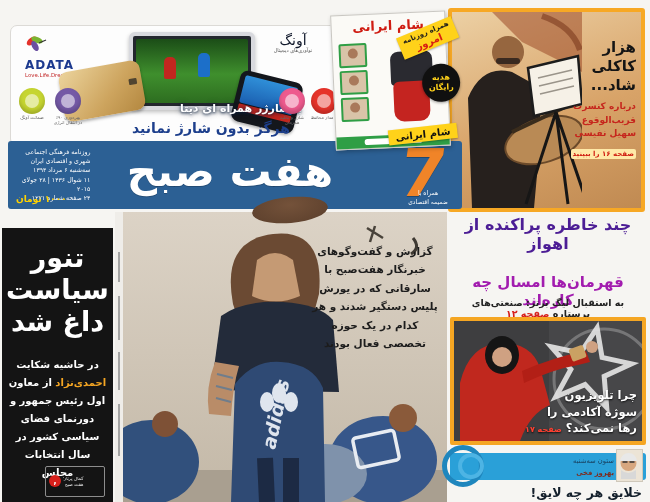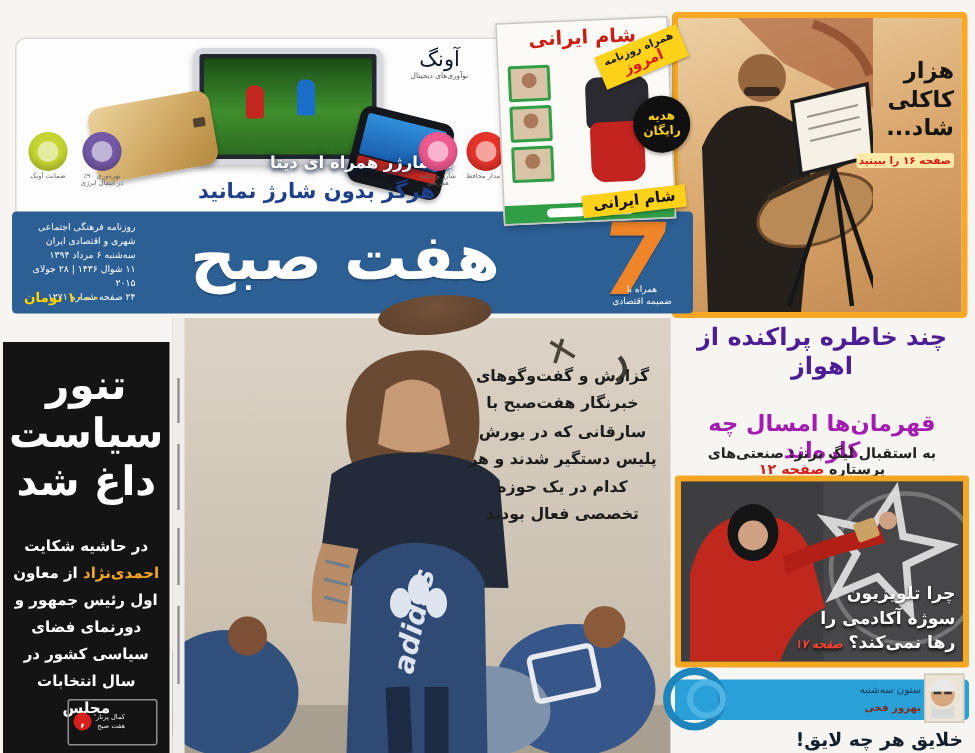--- a/index.html
+++ b/index.html
@@ -98,34 +98,44 @@
   .rc-h1{top:0;left:0;right:0;text-align:center;font-size:16px;font-weight:bold;color:#4c1d95;}
   .rc-sub1{top:24px;left:2px;right:2px;text-align:center;font-size:9.5px;font-weight:bold;color:#b2372b;line-height:1.6;}
   .rc-ref-dark{color:#222;}
   .rc-h2{top:58px;left:0;right:0;text-align:center;font-size:15px;font-weight:bold;color:#a21caf;}
   .rc-sub2{top:82px;left:2px;right:2px;text-align:center;font-size:9.5px;font-weight:bold;color:#222;}
   .rc-ref-red{color:#d7201b;}
   .tvframe{top:102px;left:0;width:196px;height:128px;border:4px solid #f5a623;border-radius:2px;
       box-sizing:border-box;background:#3f3f41;overflow:hidden;}
   .tv-overlay{right:5px;bottom:4px;width:118px;text-align:right;color:#fff;font-weight:bold;font-size:11.5px;
       line-height:1.45;text-shadow:0 1px 2px rgba(0,0,0,.85);direction:rtl;margin-left:28px;}
-  .tv-ref{color:#ff4132;font-size:8px;font-style:italic;}
+  .tv-ref{color:#ff4132;font-size:8px;}
   .colbar{top:238px;left:0;right:0;height:27px;background:#2aa0d8;border-radius:3px;overflow:visible;}
   .colbar-ring1{left:-8px;top:-8px;width:42px;height:42px;border-radius:50%;border:5px solid #1f86bd;box-sizing:border-box;}
   .colbar-ring2{left:8px;top:0px;width:26px;height:26px;border-radius:50%;border:4px solid #4db4e4;box-sizing:border-box;}
   .col-portrait{right:3px;top:-4px;width:25px;height:31px;background:#ece4d6;border:1px solid #cfc8ba;z-index:3;}
   .col-kicker{right:32px;top:3px;width:80px;text-align:right;line-height:1.35;}
   .col-kicker .k1{color:#173a57;font-size:9px;display:block;transform:scale(.75);transform-origin:right top;}
   .col-kicker .k2{color:#7e2a1c;font-weight:bold;font-size:9px;display:block;transform:scale(.75);transform-origin:right top;}
   .col-title{top:270px;right:4px;left:4px;text-align:right;font-size:12.5px;font-weight:bold;color:#14202c;direction:rtl;}
 </style>
 </head>
 <body data-name="newspaper-page">
 
 <section class="abs ad" data-name="ad-banner">
+  <div class="abs adata-logo" data-name="adata-logo">
+    <svg width="22" height="20" viewBox="0 0 22 20" data-name="hummingbird-icon">
+      <ellipse cx="7" cy="7" rx="6" ry="3.4" fill="#e4322b" transform="rotate(-35 7 7)"></ellipse>
+      <ellipse cx="12" cy="6" rx="6" ry="3" fill="#7bb431" transform="rotate(20 12 6)"></ellipse>
+      <ellipse cx="10" cy="12" rx="5.5" ry="3" fill="#6a4fa0" transform="rotate(60 10 12)"></ellipse>
+      <path d="M14,9 L21,6" stroke="#333" stroke-width="1.2"></path>
+    </svg>
+    <div class="adata-name" data-name="adata-brand-name">ADATA</div>
+    <div class="adata-tag" data-name="adata-tagline">Love.Life.Dreams</div>
+  </div>
   <div class="abs avang rtl" data-name="avang-logo">
     <div class="avang-name" data-name="avang-brand-name">آونگ</div>
     <div class="avang-sub" data-name="avang-subtitle">نوآوری‌های دیجیتال</div>
   </div>
 
   <div class="abs tablet" data-name="tablet-image">
     <div class="abs tablet-screen" data-name="tablet-screen">
       <div class="abs player-red" data-name="football-player-red"></div>
       <div class="abs player-blue" data-name="football-player-blue"></div>
     </div>
@@ -200,20 +210,21 @@
     <polygon points="76,56 126,44 130,92 82,104" fill="#f6f1e7" stroke="#1c1c1c" stroke-width="2.5"></polygon>
     <path d="M86,66 l34,-8 M87,74 l34,-8 M88,82 l34,-8" stroke="#9a948a" stroke-width="1.5"></path>
     <path d="M104,100 L116,192 M104,100 L74,192 M104,100 L134,188" stroke="#161616" stroke-width="3"></path>
   </svg>
   <div class="abs concert-text rtl" data-name="concert-text-block">
     <div class="concert-h" data-name="concert-headline">
       <span data-name="concert-headline-1">هزار</span><br>
       <span data-name="concert-headline-2">کاکلی</span><br>
       <span data-name="concert-headline-3">شاد...</span>
     </div>
+    <div class="concert-sub" data-name="concert-subhead">درباره کنسرت قریب‌الوقوع سهیل نفیسی</div>
     <div class="concert-ref" data-name="concert-page-ref">صفحه ۱۶ را ببینید</div>
   </div>
 </section>
 
 <header class="abs masthead" data-name="masthead">
   <div class="abs mast-info rtl" data-name="masthead-info">
     <div data-name="info-line">روزنامه فرهنگی اجتماعی</div>
     <div data-name="info-line">شهری و اقتصادی ایران</div>
     <div data-name="info-line">سه‌شنبه ۶ مرداد ۱۳۹۴</div>
     <div data-name="info-line">۱۱ شوال ۱۴۳۶ | ۲۸ جولای ۲۰۱۵</div>

